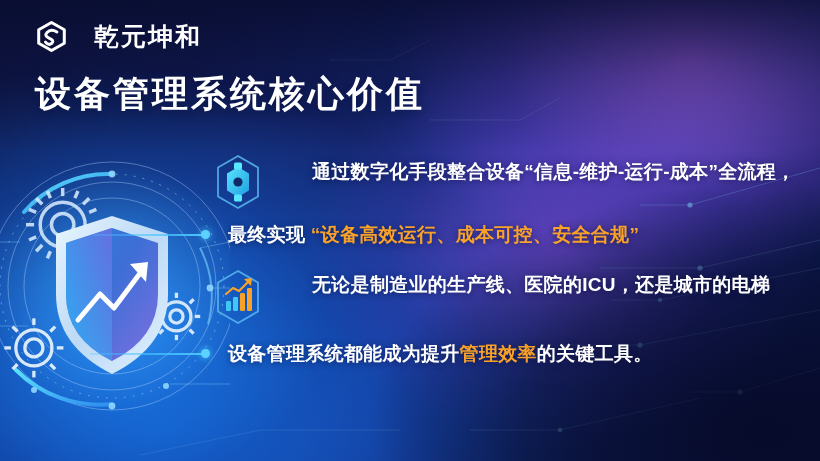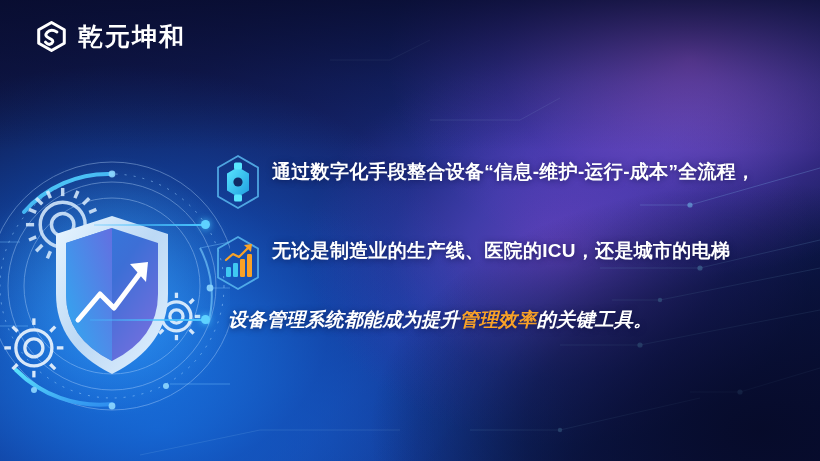--- a/index.html
+++ b/index.html
@@ -24,41 +24,41 @@
     pointer-events:none;
   }
   #slide .topfade{
     position:absolute;left:0;top:0;width:100%;height:150px;
     background:linear-gradient(180deg,rgba(8,12,46,.82) 0%,rgba(10,16,56,.35) 55%,rgba(10,16,56,0) 100%);
     pointer-events:none;
   }
   .bgsvg{position:absolute;inset:0;width:820px;height:461px;pointer-events:none;}
 
   
-  .logo-row{position:absolute;left:36px;top:21px;display:flex;align-items:center;gap:11px;justify-content:flex-end;}
+  .logo-row{position:absolute;left:36px;top:21px;display:flex;align-items:center;gap:27px;justify-content:flex-end;}
   .logo-mark{width:31px;height:31px;display:block;}
   .logo-text{
     color:#ffffff;font-size:25px;font-weight:bold;letter-spacing:2px;
     line-height:31px;white-space:nowrap;
   }
   .page-title{
     position:absolute;left:35px;top:70px;
     color:#ffffff;font-size:36px;font-weight:bold;letter-spacing:3px;
     white-space:nowrap;
     text-shadow:0 2px 10px rgba(10,20,70,.75);
   }
 
   
   .illus{position:absolute;left:-6px;top:138px;width:236px;height:300px;}
   .illus svg{display:block;}
 
   
   .content{position:absolute;left:212px;top:152px;width:600px;}
 
-  .block{position:relative;display:flex;align-items:flex-start;}
+  .block{position:relative;display:flex;align-items:flex-start;gap:40px;}
   .hexicon{width:52px;height:56px;flex:0 0 52px;margin-right:8px;margin-top:2px;}
   .hexicon svg{display:block;}
 
   .para{
     color:#ffffff;font-size:19px;font-weight:bold;line-height:29px;
     letter-spacing:.3px;
     text-shadow:0 1px 6px rgba(8,15,60,.6);
   }
   .hl{color:#f9a227;}
 
@@ -67,26 +67,26 @@
 
   .subline{
     position:relative;display:flex;align-items:center;
     margin-top:10px;margin-left:-118px;
   }
   .connector{display:flex;align-items:center;flex:0 0 auto;}
   .conn-line{width:108px;height:2px;background:linear-gradient(90deg,rgba(70,190,255,.25),#49c6ff);}
   .conn-dot{width:9px;height:9px;border-radius:50%;background:#5ed2ff;box-shadow:0 0 7px #49c6ff;margin-left:-1px;}
   .subline .para{margin-left:18px;font-size:19px;}
 
-  .block-2{margin-top:4px;}
+  .block-2{margin-top:18px;}
   .block-2 .para{padding-top:3px;width:556px;}
 
   .block-3{margin-top:14px;display:flex;align-items:center;margin-left:-122px;}
   .block-3 .conn-line{width:112px;}
-  .block-3 .para{margin-left:18px;font-style:italic;}
+  .block-3 .para{margin-left:18px;}
 </style>
 </head>
 <body>
 
 <div id="slide">
 
   <svg class="bgsvg" viewBox="0 0 820 461">
     <g stroke="#8fd4ff" stroke-width="1" fill="none" opacity="0.22">
       <path d="M640 205 L690 205 L820 168"></path>
       <path d="M600 268 L700 268 L820 240"></path>
@@ -231,20 +231,21 @@
   <div class="logo-row">
     <span class="logo-mark">
       <svg viewBox="0 0 32 32" width="31" height="31">
         <path d="M16 1.6 L29.2 9 L29.2 23 L16 30.4 L2.8 23 L2.8 9 Z" fill="none" stroke="#ffffff" stroke-width="3.1" stroke-linejoin="round"></path>
         <path d="M21.6 11.4 Q15.4 7.6 11.4 11.8 Q8.1 15.4 13.4 17.6 Q19.4 20 16.4 23 Q13 25.6 9.8 21.8" fill="none" stroke="#ffffff" stroke-width="3.1" stroke-linecap="round"></path>
       </svg>
     </span>
     <span class="logo-text">乾元坤和</span>
   </div>
 
+  <div class="page-title">设备管理系统核心价值</div>
 
   <div class="content">
 
     <div class="block block-1">
       <span class="hexicon">
         <svg viewBox="0 0 52 56" width="52" height="56">
           <defs>
             <linearGradient id="nutGrad" x1="0" y1="0" x2="1" y2="1">
               <stop offset="0%" stop-color="#59e6ff"></stop>
               <stop offset="100%" stop-color="#1f9de0"></stop>
@@ -260,20 +261,23 @@
       <div class="para">
         <div><span>通过数字化手段整合设备“信息-维护-运行-成本”全流程，</span></div>
       </div>
     </div>
 
     <div class="subline">
       <span class="connector">
         <span class="conn-line"></span>
         <span class="conn-dot"></span>
       </span>
+      <div class="para">
+        <span>最终实现 </span><span class="hl">“设备高效运行、成本可控、安全合规”</span>
+      </div>
     </div>
 
     <div class="block block-2">
       <span class="hexicon">
         <svg viewBox="0 0 52 56" width="52" height="56">
           <path d="M26 2 L46 13.5 L46 42.5 L26 54 L6 42.5 L6 13.5 Z" fill="none" stroke="#59b9f0" stroke-width="1.8" opacity=".85"></path>
           <g>
             <rect x="14" y="32" width="5" height="10" rx="1.3" fill="#3fc9f2"></rect>
             <rect x="21" y="28" width="5" height="14" rx="1.3" fill="#3fc9f2"></rect>
             <rect x="28" y="24" width="5" height="18" rx="1.3" fill="#f9a227"></rect>

